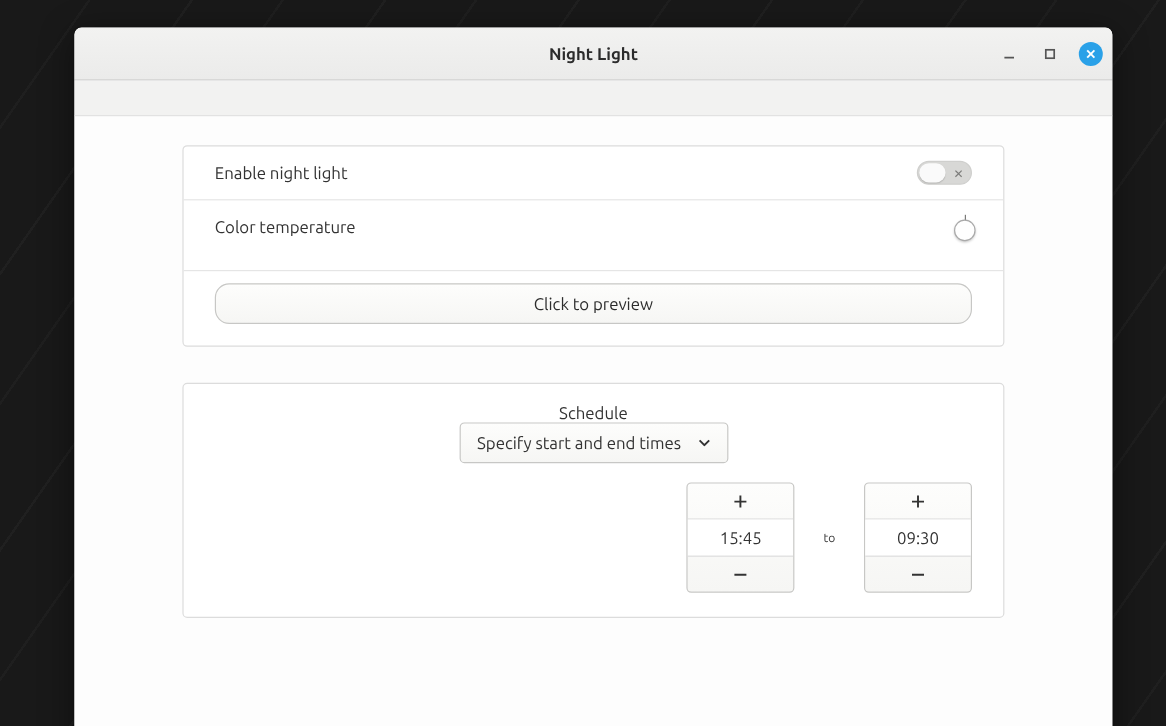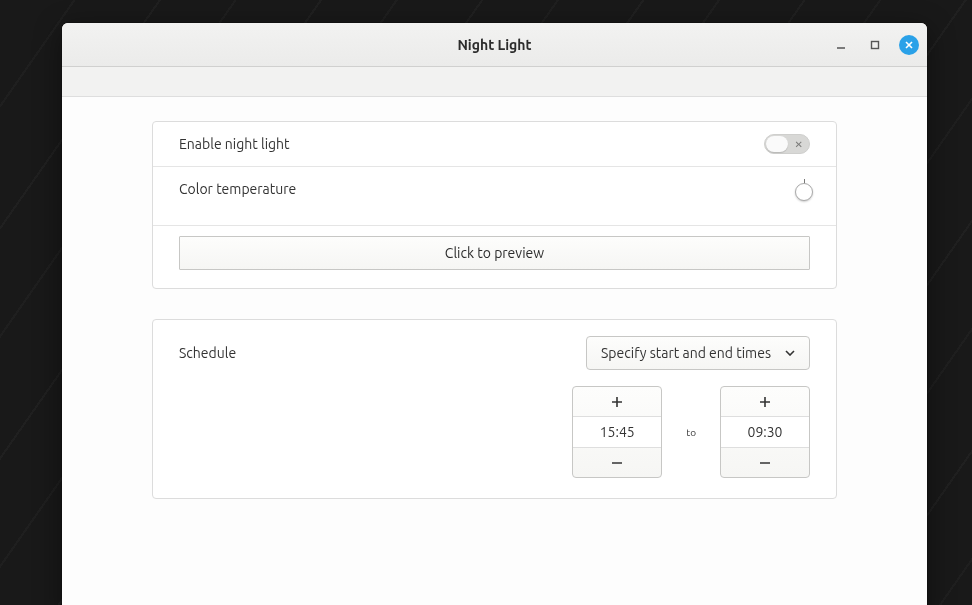--- a/index.html
+++ b/index.html
@@ -115,29 +115,29 @@
     width: 18px; height: 18px; border-radius: 50%;
     background: #fff; border: 1px solid #aaa;
     box-shadow: 0 1px 2px rgba(0,0,0,.2);
     left: 72.5%;
   }
 
   
   .wide-btn-row { padding: 10px 26px 18px; border-bottom: none; }
   .wide-btn {
     width: 100%; height: 34px;
-    border: 1px solid #c7c7c5; border-radius: 1px;
+    border: 1px solid #c7c7c5; border-radius: 12px;
     background: linear-gradient(#fdfdfc, #f6f6f4);
     display: flex; align-items: center; justify-content: center;
     color: #2c2c2c;
   }
 
   
   .panel.schedule { margin-bottom: 0; }
-  .row.schedule-top { padding-top: 16px; padding-bottom: 16px; border-bottom: none; }
+  .row.schedule-top { padding-top: 16px; padding-bottom: 16px; border-bottom: none; flex-direction: column; }
 
   .dropdown {
     height: 34px; min-width: 204px;
     border: 1px solid #c7c7c5; border-radius: 4px;
     background: linear-gradient(#fdfdfc, #f6f6f4);
     display: flex; align-items: center; justify-content: center; gap: 10px;
     padding: 0 14px;
   }
   .dropdown .caret { margin-left: 4px; }
 

